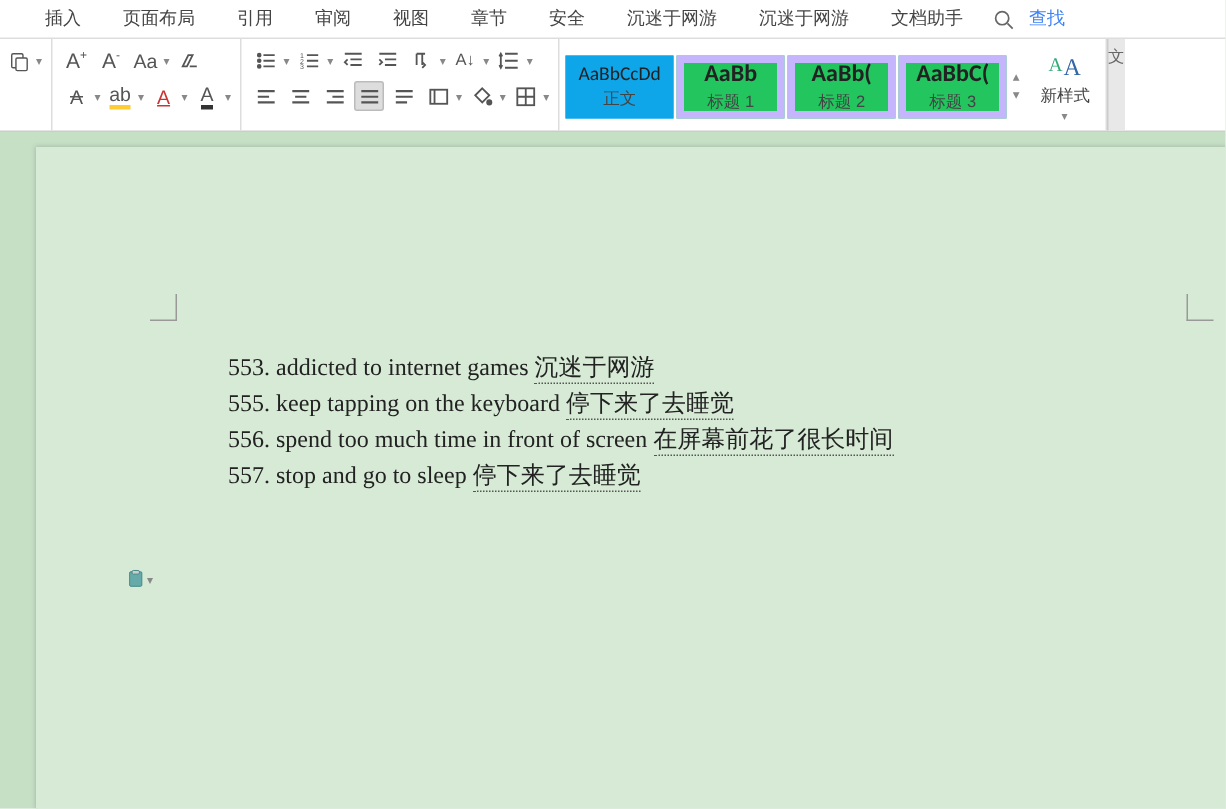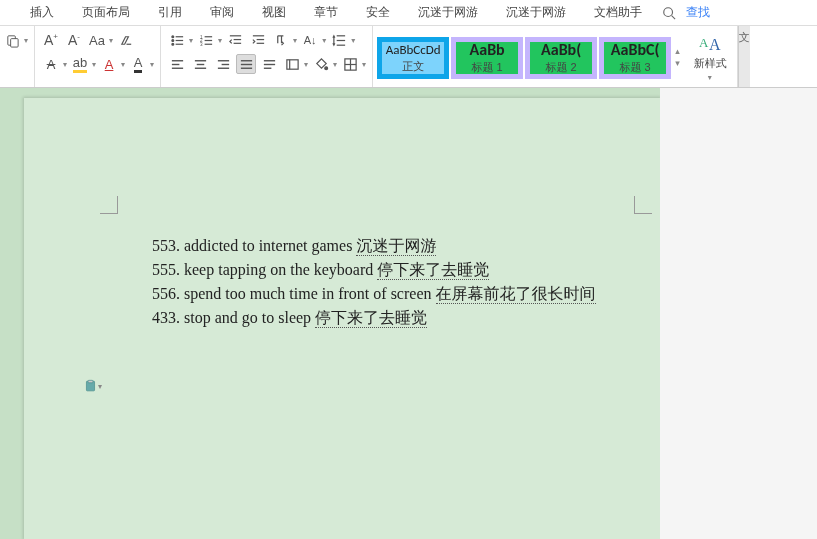--- a/index.html
+++ b/index.html
@@ -13,33 +13,33 @@
   .toolbar { background: #fff; border-bottom: 1px solid #ccc; display: flex; height: 62px; }
   .group { border-right: 1px solid #ddd; padding: 4px 6px; display: flex; align-items: flex-start; gap: 2px; }
   .col { display: flex; flex-direction: column; gap: 4px; }
   .row { display: flex; align-items: center; gap: 3px; }
   .btn { width: 20px; height: 20px; display: flex; align-items: center; justify-content: center; color: #555; font-size: 13px; cursor: pointer; }
   .btn svg { width: 15px; height: 15px; stroke: #555; }
   .dd { font-size: 8px; color: #888; margin-left: -1px; }
   
   .styles { display: flex; align-items: center; padding: 2px 4px; gap: 2px; }
   .style-item { border: 5px solid #c4b5fd; width: 72px; height: 42px; display: flex; flex-direction: column; align-items: center; justify-content: center; cursor: pointer; background: #22c55e; margin-top: 2px; }
-  .style-item.sel { border: 5px solid #0ea5e9; background: #7dd3fc; justify-content: space-between; }
+  .style-item.sel { border: 5px solid #0ea5e9; background: #0ea5e9; }
   .style-prev { font-size: 13px; color: #222; font-family: Calibri, sans-serif; }
   .style-prev.big { font-weight: bold; font-size: 16px; }
   .style-lbl { font-size: 11px; color: #444; margin-top: 1px; }
   .style-nav { display: flex; flex-direction: column; justify-content: center; margin-left: 2px; font-size: 9px; color: #888; gap: 2px; }
   
   .newstyle { display: flex; flex-direction: column; align-items: center; justify-content: center; padding: 2px 10px; gap: 2px; cursor: pointer; }
   .newstyle svg { width: 26px; height: 22px; }
   .newstyle .lbl { font-size: 11px; color: #444; }
   
   .rightbar { width: 12px; background: #e8e8e8; border-left: 1px solid #ccc; display: flex; align-items: flex-start; justify-content: center; font-size: 11px; color: #666; padding-top: 4px; }
   
-  .workspace { position: relative; background: #c6e0c6; height: 451px; width: 660px; overflow: hidden; }
+  .workspace { position: relative; background: #c6e0c6; height: 451px; width: 817px; overflow: hidden; }
   .page { position: absolute; left: 24px; top: 10px; right: -2px; bottom: -2px; background: #d6ead6; box-shadow: -1px -1px 3px rgba(0,0,0,0.15); }
   .corner { position: absolute; width: 18px; height: 18px; border-color: #999; }
   .cTL { top: 98px; left: 76px; border-bottom: 1px solid #999; border-right: 1px solid #999; }
   .cTR { top: 98px; right: 10px; border-bottom: 1px solid #999; border-left: 1px solid #999; }
   
   .content { position: absolute; top: 136px; left: 128px; right: 40px; font-family: "Times New Roman", "SimSun", serif; font-size: 16px; color: #222; line-height: 24px; }
   .content .line { white-space: nowrap; }
   .content .cn { border-bottom: 1px dotted #555; padding-bottom: 1px; }
   
   .paste-ind { position: absolute; left: 60px; top: 280px; width: 18px; height: 16px; display: flex; align-items: center; gap: 2px; }
@@ -288,21 +288,21 @@
 </div>
 
 <div class="workspace">
   <div class="page">
     <div class="corner cTL"></div>
     <div class="corner cTR"></div>
     <div class="content">
       <div class="line"><span>553.</span> <span>addicted to internet games </span> <span class="cn">沉迷于网游</span></div>
       <div class="line"><span>555.</span> <span>keep tapping on the keyboard </span> <span class="cn">停下来了去睡觉</span></div>
       <div class="line"><span>556.</span> <span>spend too much time in front of screen </span> <span class="cn">在屏幕前花了很长时间</span></div>
-      <div class="line"><span>433.</span> <span>stop and go to sleep </span> <span class="cn">停下来了去睡觉</span></div>
+      <div class="line"><span>557.</span> <span>stop and go to sleep </span> <span class="cn">停下来了去睡觉</span></div>
     </div>
     <div class="paste-ind">
       <svg viewBox="0 0 16 16" fill="#6aa" stroke="#488" stroke-width="0.8">
           <rect x="3" y="2" width="10" height="12" rx="1"></rect>
           <rect x="5" y="1" width="6" height="3" rx="1" fill="#ccc"></rect>
         </svg>
       <span class="dd">▾</span>
     </div>
   </div>
 </div>

